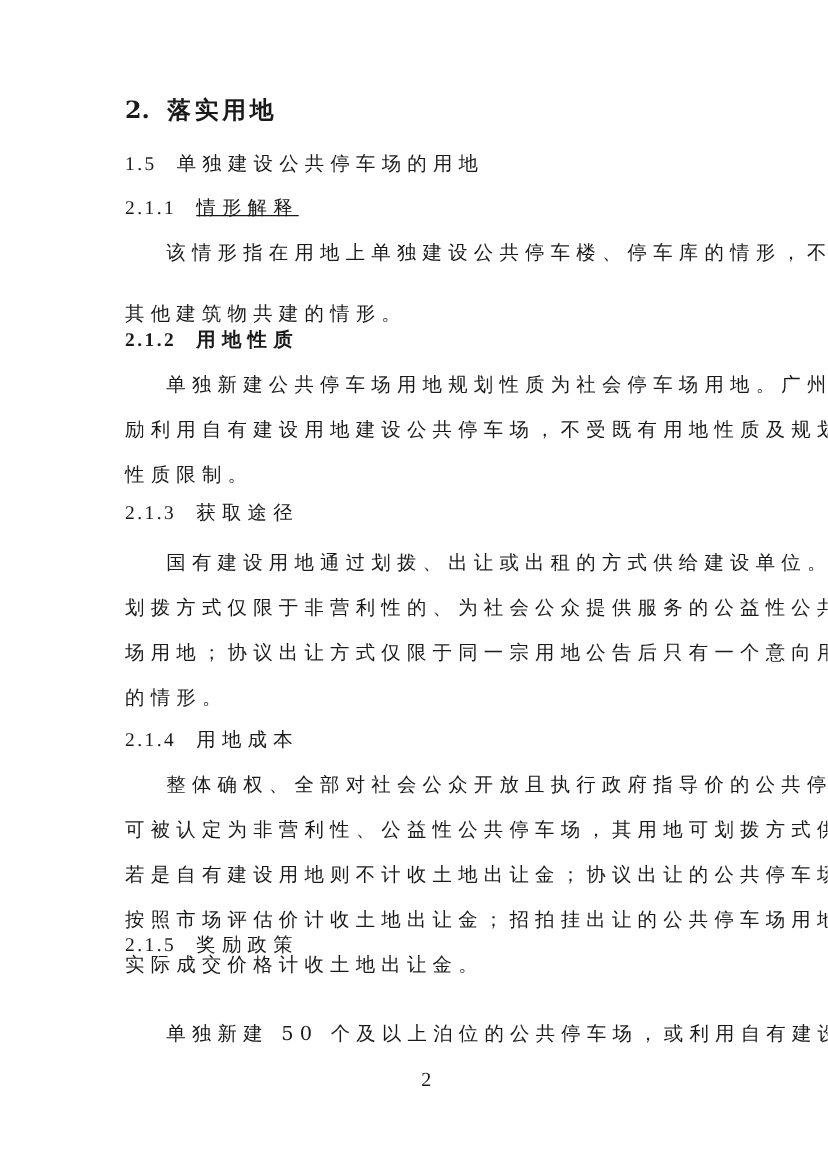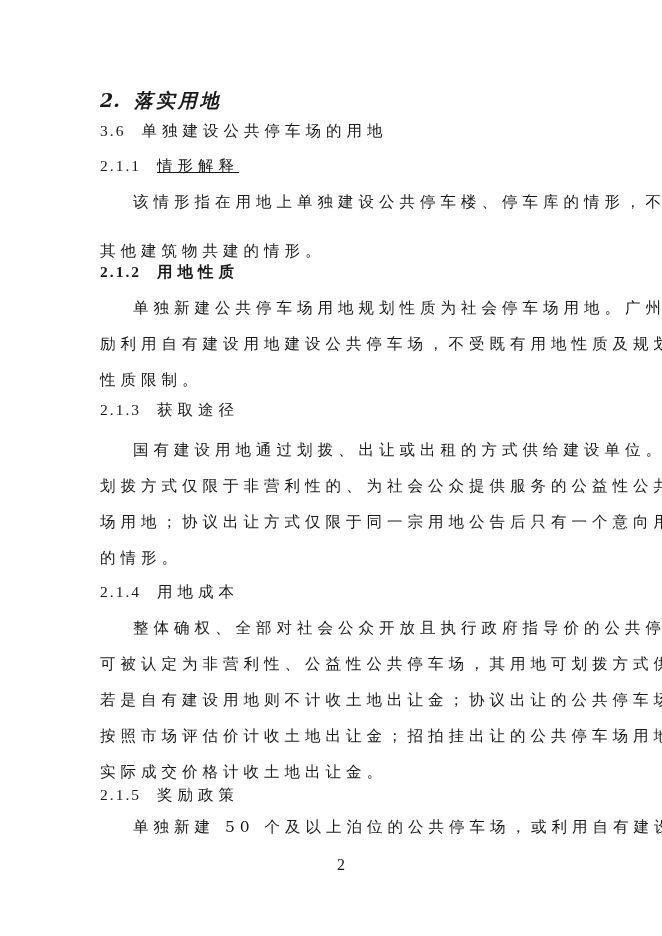--- a/index.html
+++ b/index.html
@@ -10,26 +10,26 @@
   .indent { left:133px; width:430px; }
   .just { text-align:justify; text-align-last:justify; }
   .h1 { position:absolute; left:100px; font-size:19px; font-weight:bold; letter-spacing:3px; line-height:24px; }
   .h1 .num { margin-right:14px; letter-spacing:0; }
   .h .num { display:inline-block; letter-spacing:2px; margin-right:16px; font-family:"Liberation Serif", serif; }
   .pageno { position:absolute; left:337px; top:856px; font-size:16px; font-family:"Liberation Serif", serif; }
 </style>
 </head>
 <body>
 
-<div class="h1" style="top:88px;font-style:italic;">
+<div class="h1" style="top:76px;">
   <span class="num">2.</span><span>落实用地</span>
 </div>
 
 <div class="line h" style="top:121px;">
-  <span class="num">3.6</span><span>单独建设公共停车场的用地</span>
+  <span class="num">1.5</span><span>单独建设公共停车场的用地</span>
 </div>
 
 <div class="line h" style="top:156px;text-decoration:underline;">
   <span class="num">2.1.1</span><span>情形解释</span>
 </div>
 <div class="line indent just" style="top:192px;">该情形指在用地上单独建设公共停车楼、停车库的情形，不含与</div>
 <div class="line" style="top:241px;">其他建筑物共建的情形。</div>
 
 <div class="line h" style="top:262px;font-weight:bold;">
   <span class="num">2.1.2</span><span>用地性质</span>
@@ -48,18 +48,18 @@
 
 <div class="line h" style="top:582px;">
   <span class="num">2.1.4</span><span>用地成本</span>
 </div>
 <div class="line indent just" style="top:618px;">整体确权、全部对社会公众开放且执行政府指导价的公共停车场</div>
 <div class="line just" style="top:654px;">可被认定为非营利性、公益性公共停车场，其用地可划拨方式供应；</div>
 <div class="line just" style="top:690px;">若是自有建设用地则不计收土地出让金；协议出让的公共停车场用地</div>
 <div class="line just" style="top:726px;">按照市场评估价计收土地出让金；招拍挂出让的公共停车场用地按照</div>
 <div class="line" style="top:762px;">实际成交价格计收土地出让金。</div>
 
-<div class="line h" style="top:785px;">
+<div class="line h" style="top:746px;">
   <span class="num">2.1.5</span><span>奖励政策</span>
 </div>
 <div class="line indent just" style="top:817px;">单独新建 50 个及以上泊位的公共停车场，或利用自有建设用地</div>
 
 <div class="pageno">2</div>
 
 </body></html>

